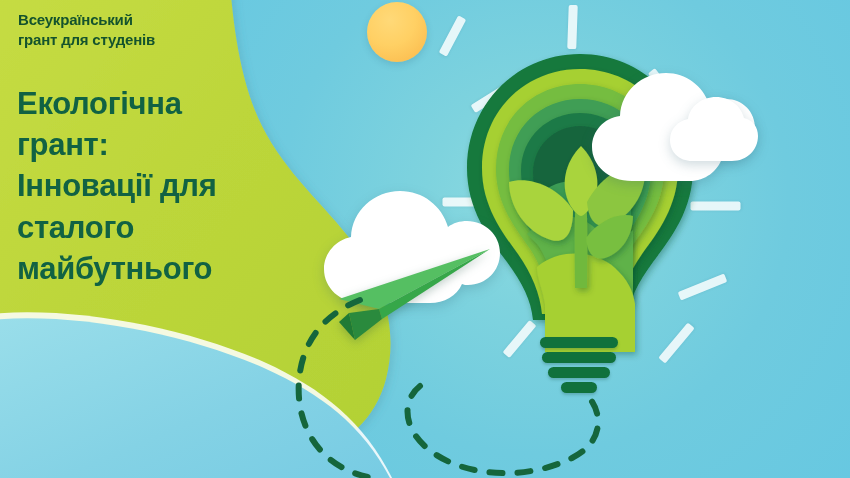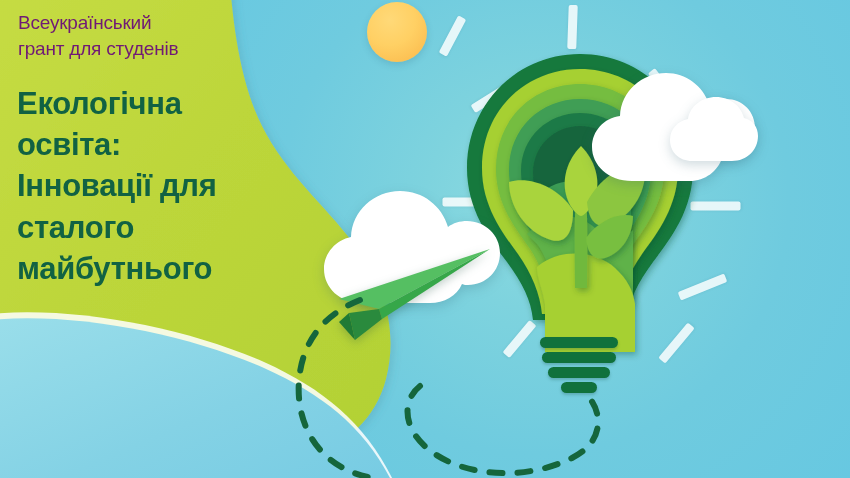--- a/index.html
+++ b/index.html
@@ -83,22 +83,22 @@
   .trail{
     position:absolute;left:0;top:0;width:850px;height:478px;
     pointer-events:none;
   }
 
   
   .txt{position:absolute;white-space:pre-line;}
 
   .kicker{
     left:18px;top:10px;
-    font-size:19px;font-weight:400;line-height:1.35;
-    color:#701a75;
+    font-size:15px;font-weight:700;line-height:1.35;
+    color:#14532d;
     letter-spacing:-.2px;
   }
   .headline{
     left:17px;top:83px;
     font-size:31px;font-weight:700;line-height:1.33;
     color:#116243;
     letter-spacing:-.3px;
   }
   .prize{
     left:18px;top:421px;
@@ -268,18 +268,18 @@
              C292,424 320,470 374,478"></path>
     <path fill="none" stroke="#15663c" stroke-width="6" stroke-linecap="round" stroke-dasharray="13 15" d="M420,386
              C400,402 404,432 432,452
              C468,478 528,480 572,458
              C612,438 598,400 582,392"></path>
   </svg>
 
   <div class="txt kicker">Всеукраїнський
 грант для студенів</div>
   <div class="txt headline">Екологічна
-освіта:
+грант:
 Інновації для
 сталого
 майбутнього</div>
 
 </div>
 
 </body></html>

